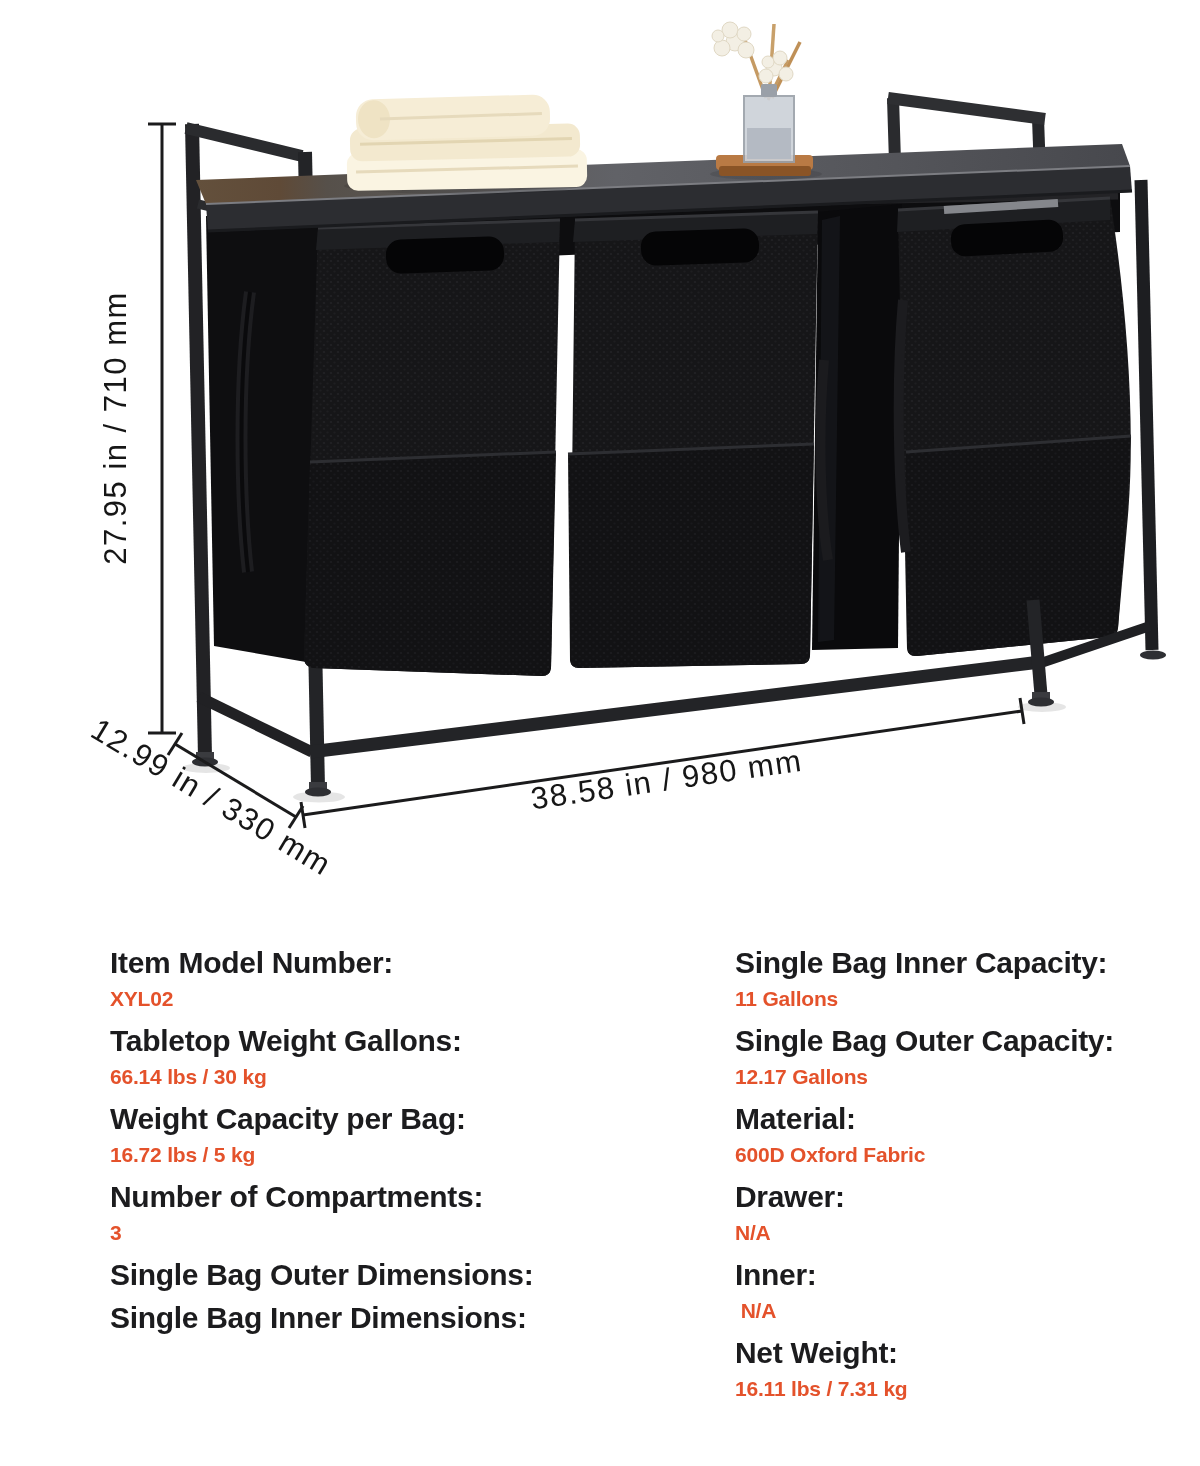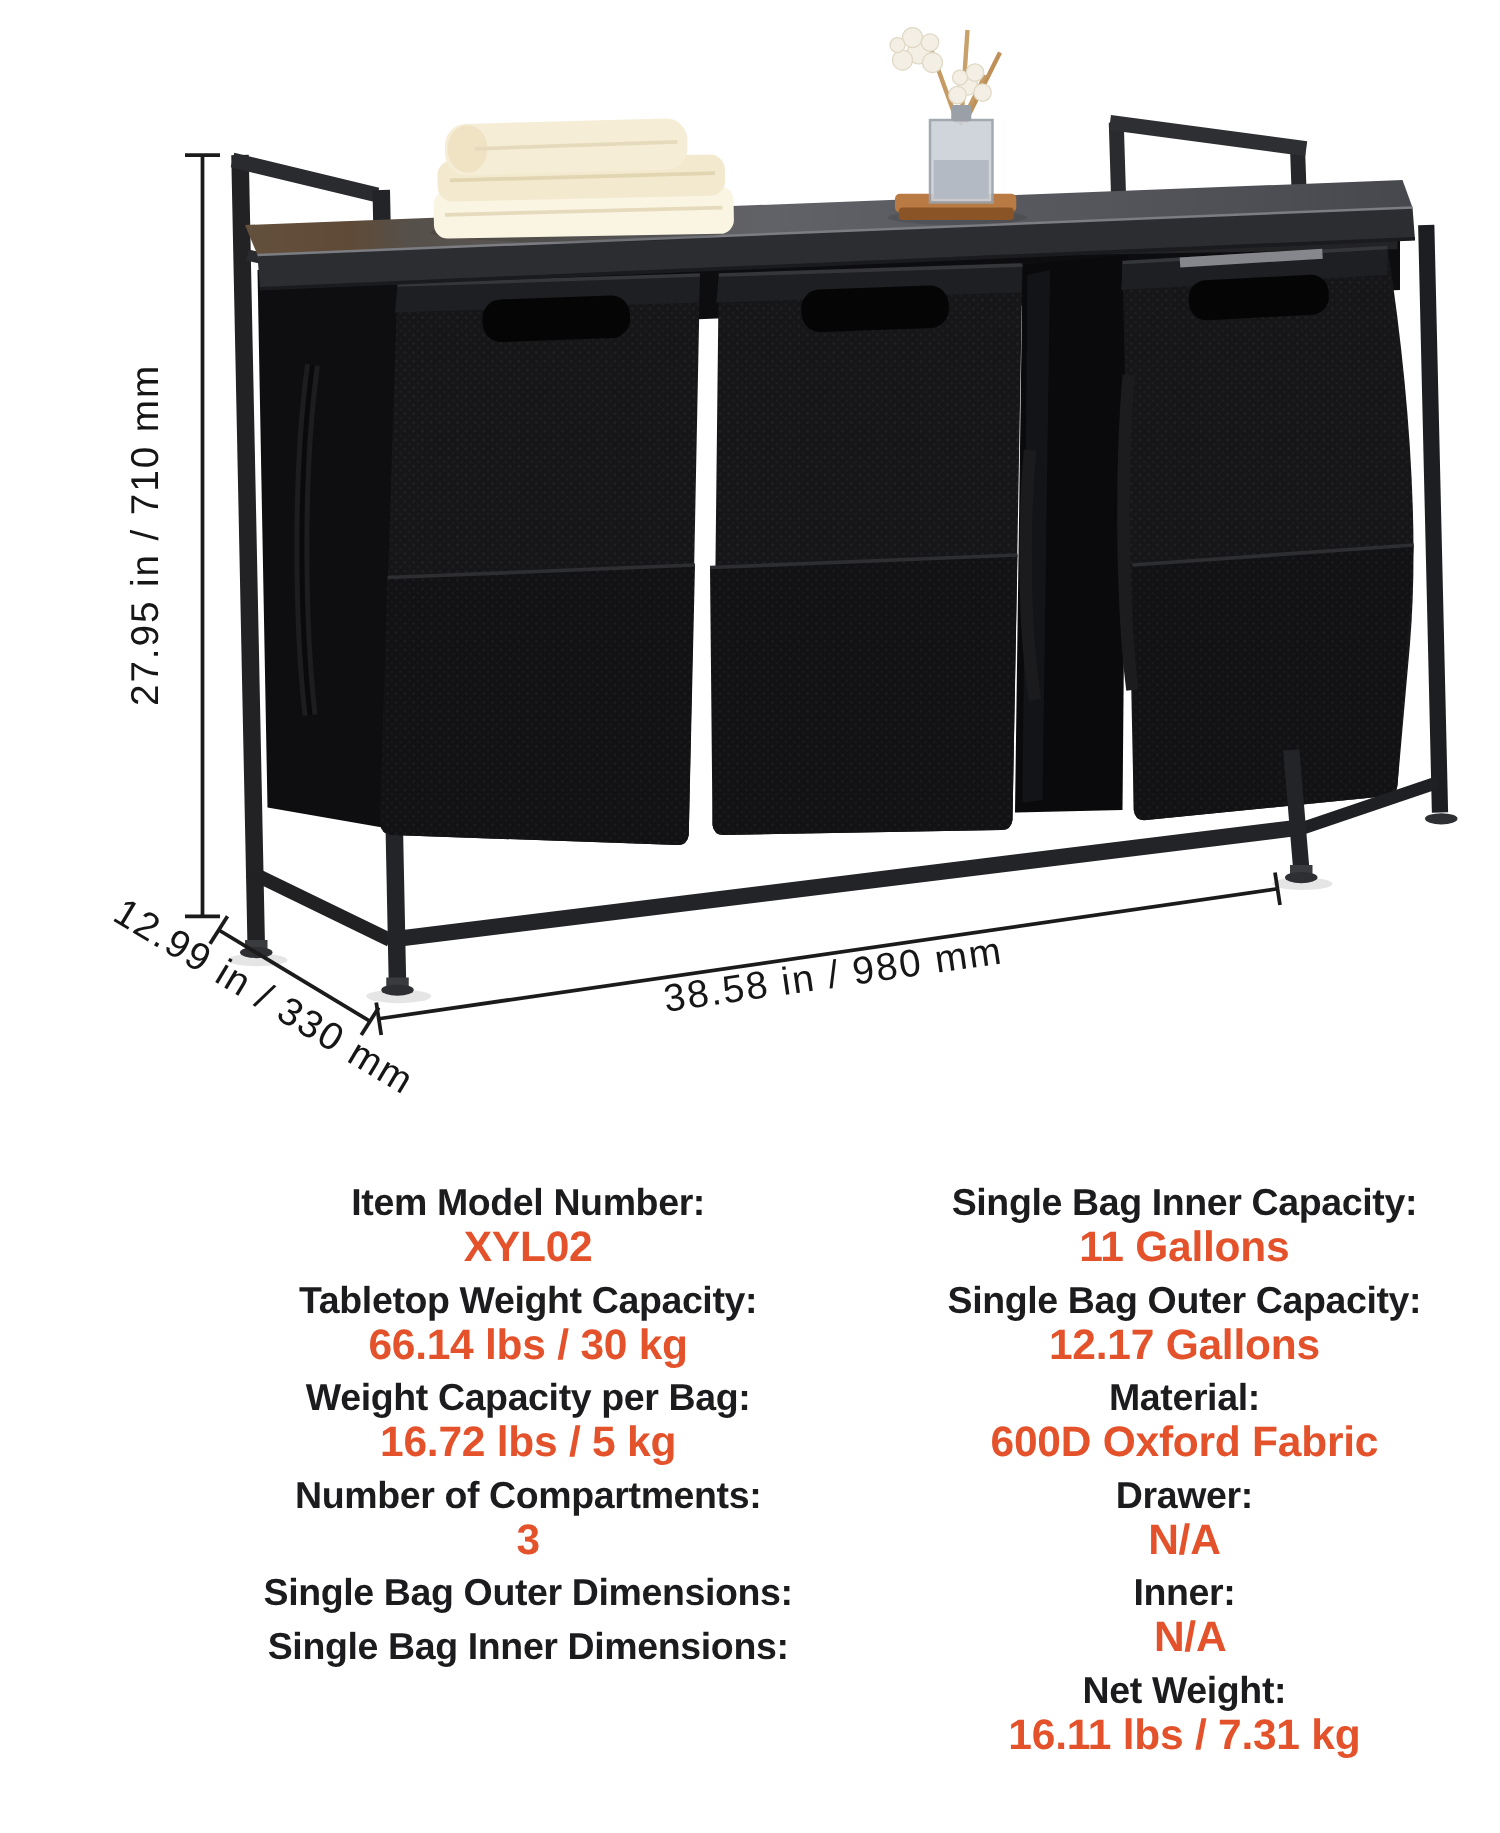--- a/index.html
+++ b/index.html
@@ -13,27 +13,27 @@
   svg text.dim-label{
     font-family:"Liberation Sans",sans-serif;
     font-size:31px;fill:#161616;letter-spacing:1.5px;
   }
   .specs{
     position:absolute;left:0;top:945px;width:1200px;
     display:grid;grid-template-columns:625px 1fr;
     padding:0 40px 0 110px;box-sizing:border-box;
   }
   .spec-col{display:flex;flex-direction:column;}
-  .spec-item{margin:0 0 7px 0;text-align:center;}
+  .spec-item{margin:0 0 7px 0;}
   .spec-label{
     font-size:30px;line-height:36px;font-weight:600;
     color:#1c1c1e;letter-spacing:-0.3px;
   }
   .spec-value{
-    font-size:34px;line-height:35px;font-weight:700;
+    font-size:21px;line-height:35px;font-weight:700;
     color:#e4522b;letter-spacing:-0.2px;white-space:pre;
   }
 </style>
 </head>
 <body>
 
 <div class="figure-wrap">
 <svg width="1200" height="935" viewBox="0 0 1200 935" xmlns="http://www.w3.org/2000/svg">
   <defs>
     <linearGradient id="tabletopGrad" x1="0" y1="0" x2="1" y2="0">
@@ -212,21 +212,21 @@
 </svg>
 </div>
 
 <div class="specs">
   <div class="spec-col">
     <div class="spec-item">
       <div class="spec-label">Item Model Number:</div>
       <div class="spec-value">XYL02</div>
     </div>
     <div class="spec-item">
-      <div class="spec-label">Tabletop Weight Capacity:</div>
+      <div class="spec-label">Tabletop Weight Gallons:</div>
       <div class="spec-value">66.14 lbs / 30 kg</div>
     </div>
     <div class="spec-item">
       <div class="spec-label">Weight Capacity per Bag:</div>
       <div class="spec-value">16.72 lbs / 5 kg</div>
     </div>
     <div class="spec-item">
       <div class="spec-label">Number of Compartments:</div>
       <div class="spec-value">3</div>
     </div>

